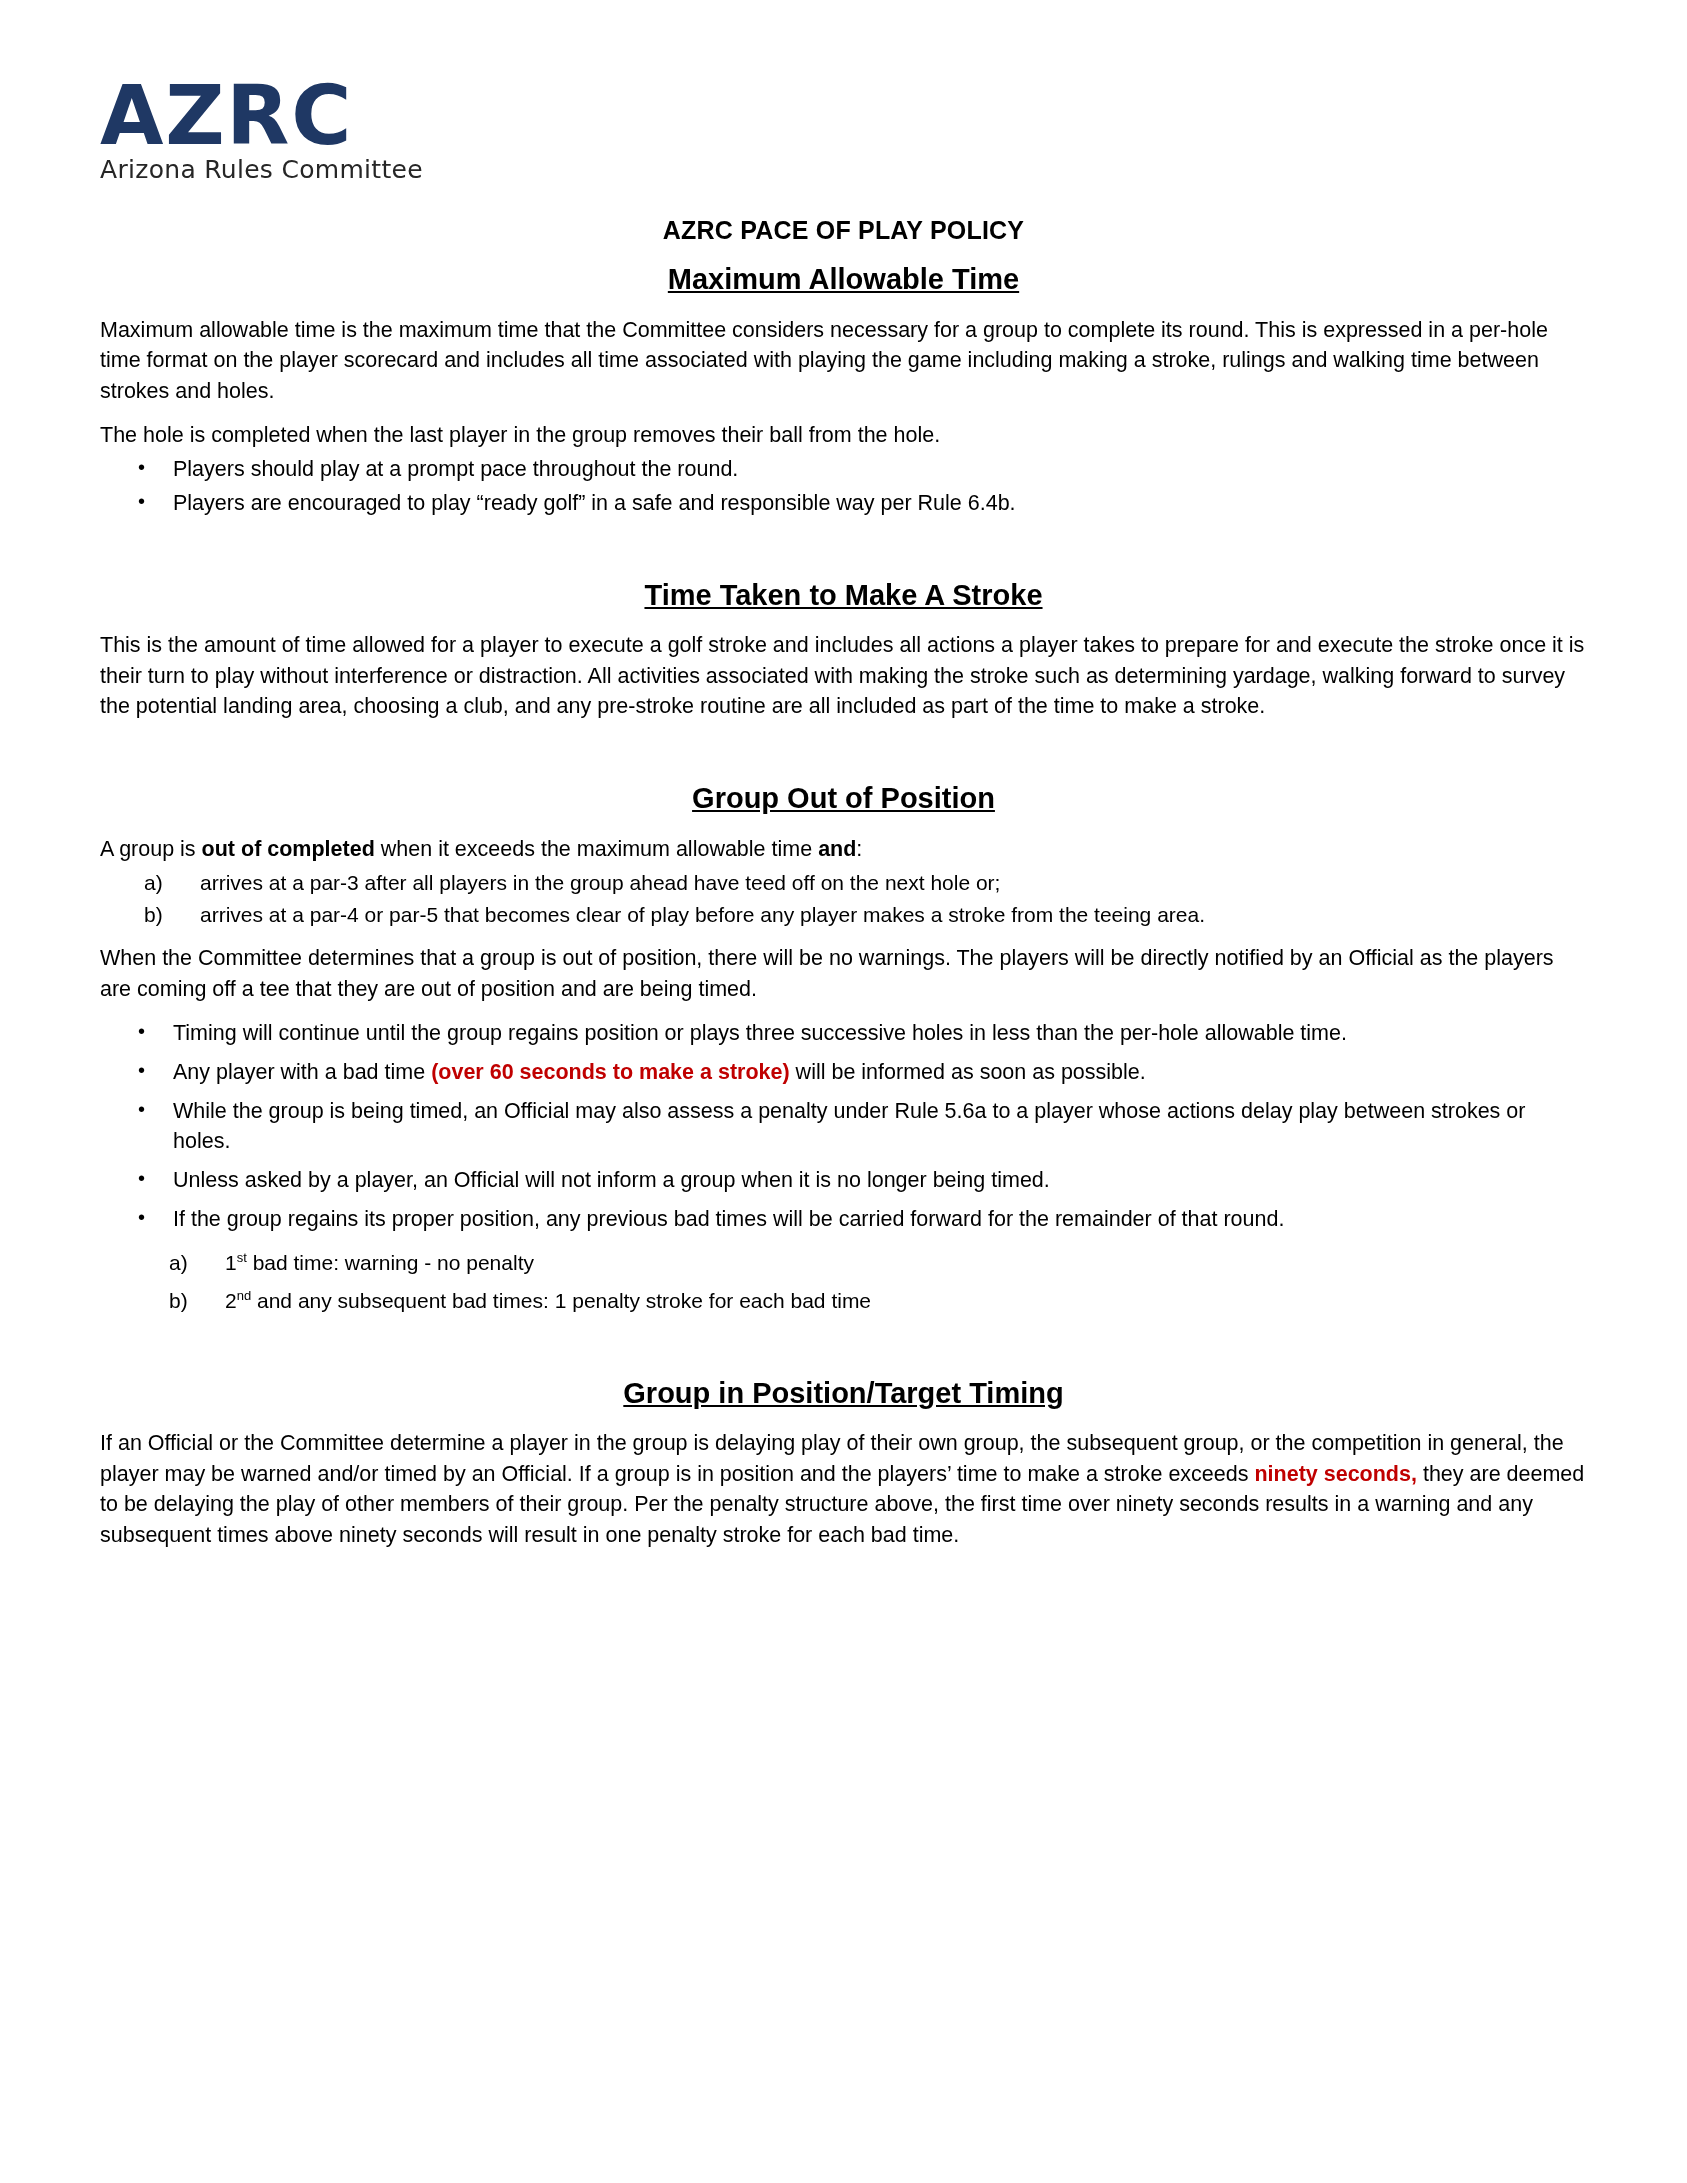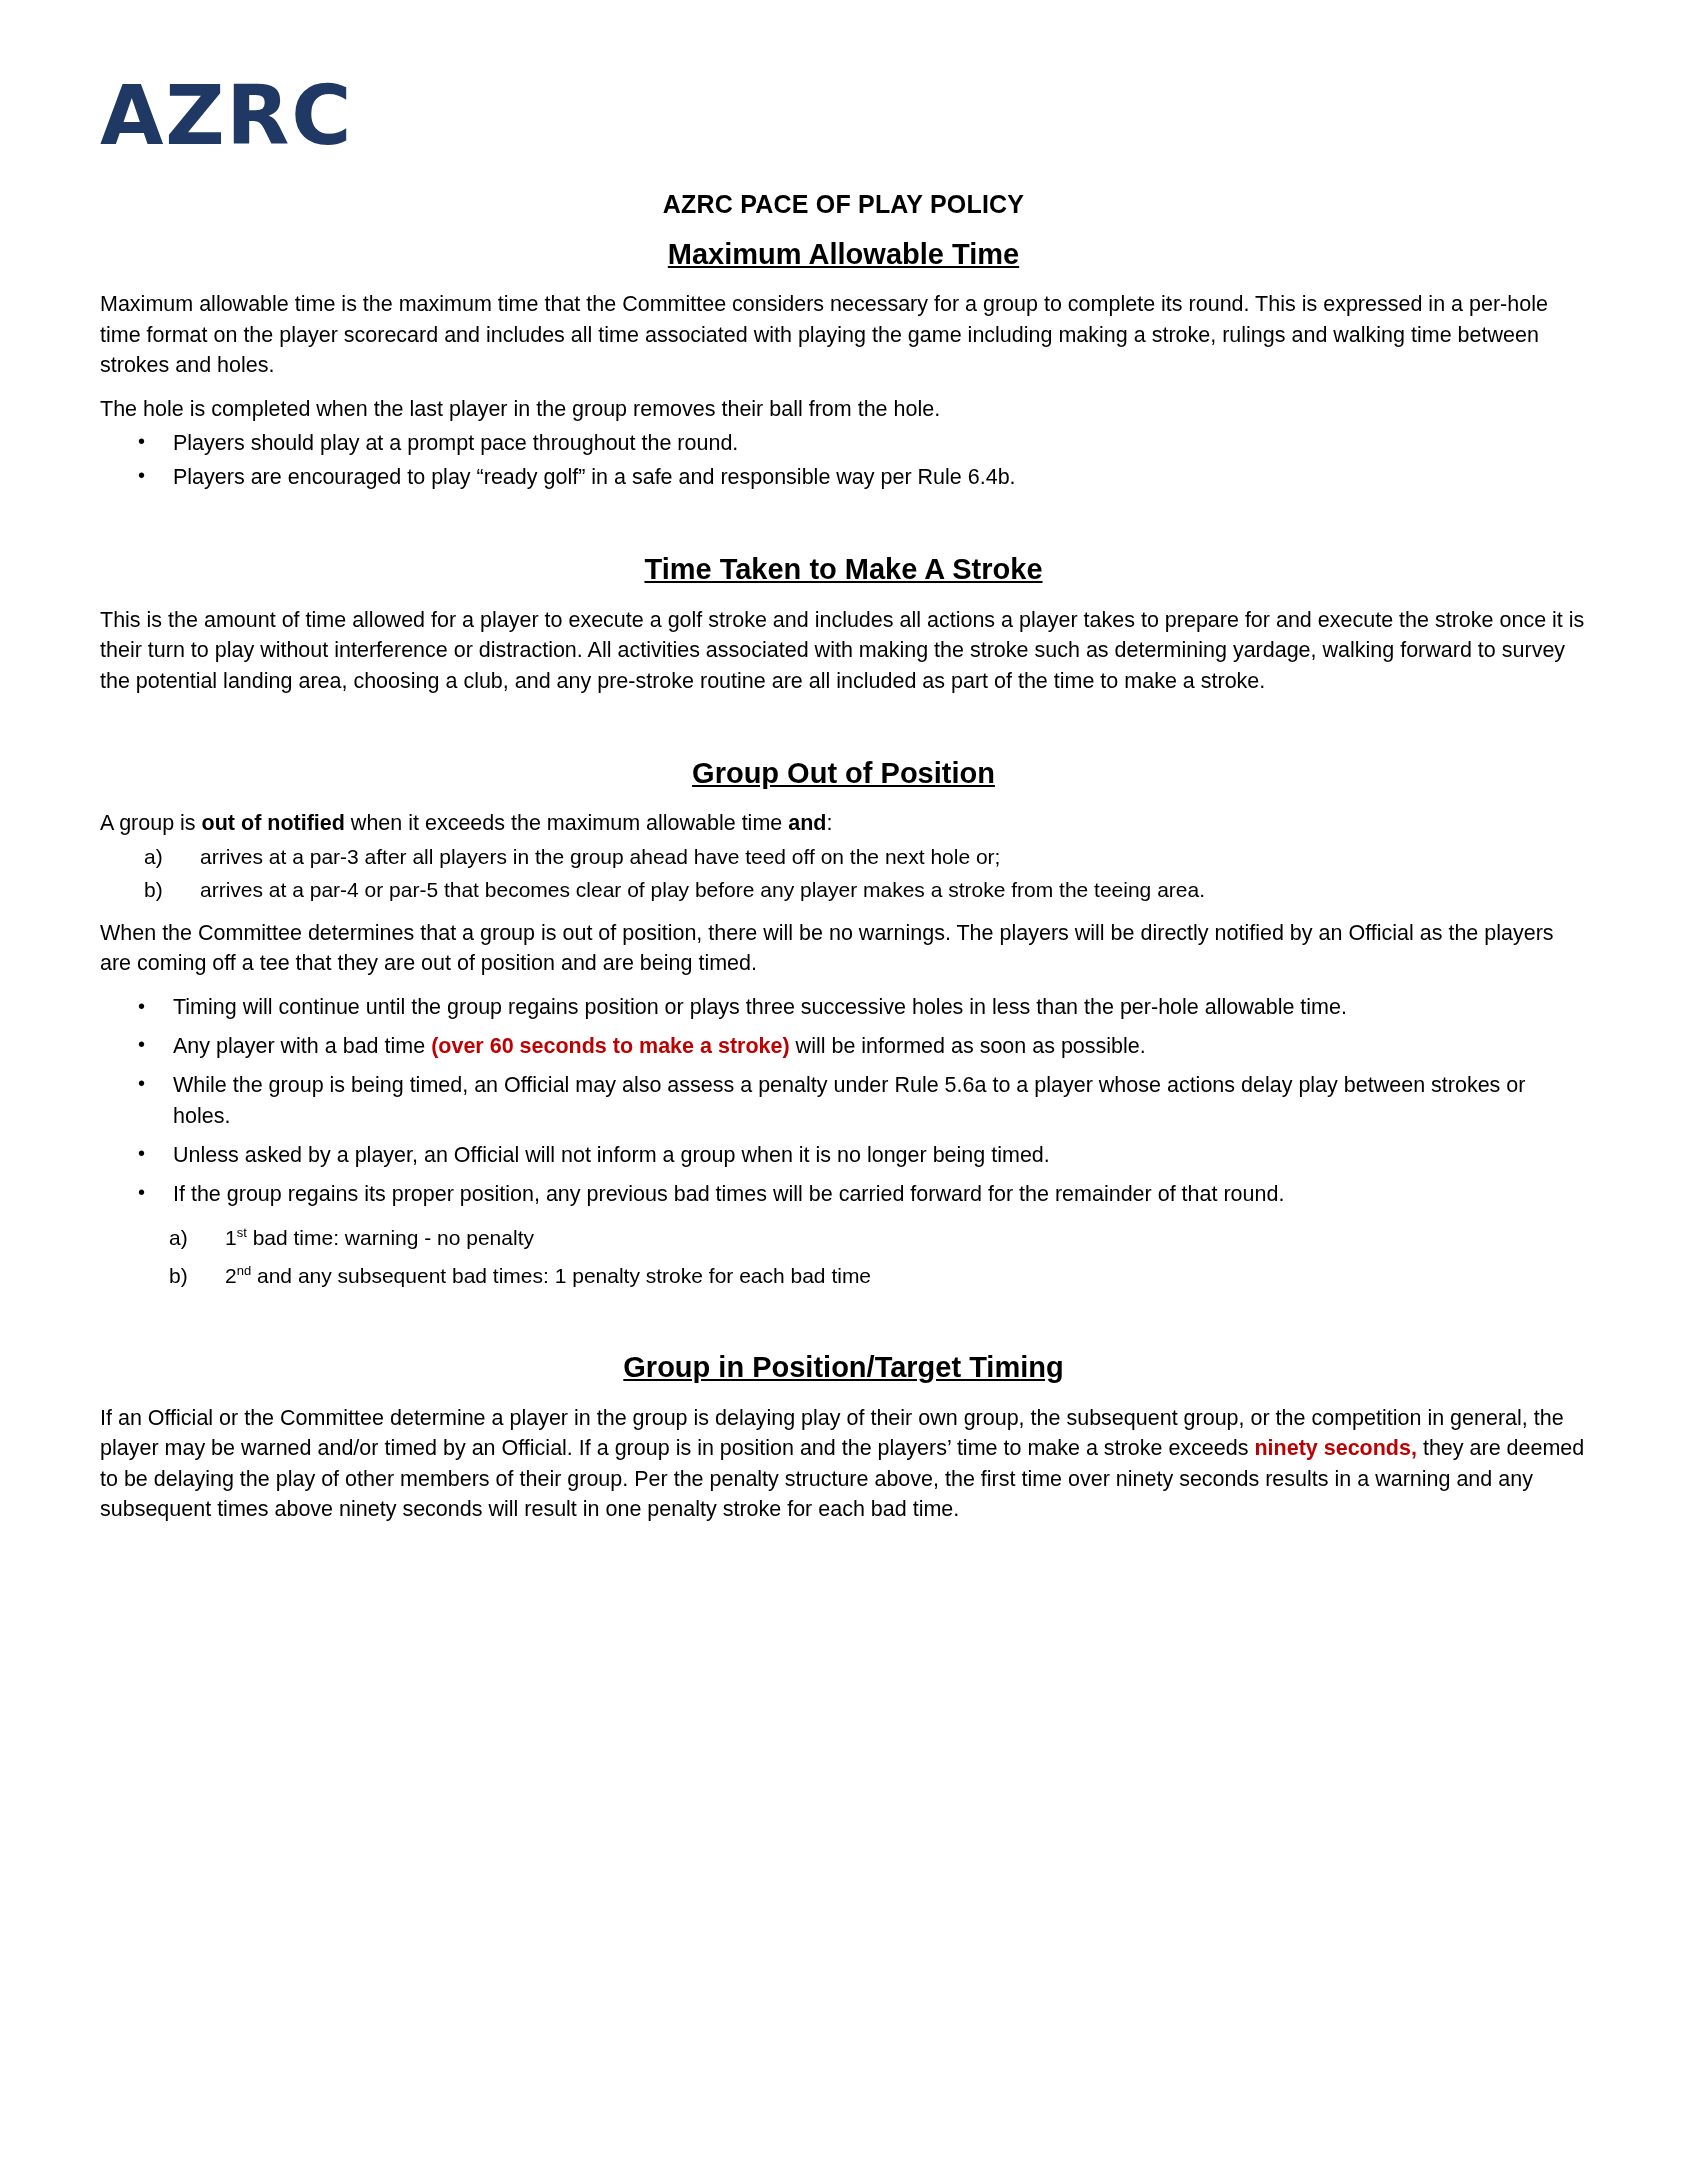--- a/index.html
+++ b/index.html
@@ -140,41 +140,42 @@
     line-height: 0;
   }
 </style>
 </head>
 <body>
 
 <div class="page">
 
   <div class="logo-block">
     <div class="logo-word">AZRC</div>
+    <div class="logo-sub">Arizona Rules Committee</div>
   </div>
 
   <h1 class="doc-title">AZRC PACE OF PLAY POLICY</h1>
 
   <h2 class="section-title">Maximum Allowable Time</h2>
   <p class="body">Maximum allowable time is the maximum time that the Committee considers necessary for a group to complete its round. This is expressed in a per-hole time format on the player scorecard and includes all time associated with playing the game including making a stroke, rulings and walking time between strokes and holes.</p>
   <p class="body tight">The hole is completed when the last player in the group removes their ball from the hole.</p>
   <ul class="bullets">
     <li>Players should play at a prompt pace throughout the round.</li>
     <li>Players are encouraged to play “ready golf” in a safe and responsible way per Rule 6.4b.</li>
   </ul>
 
   <div class="section-gap"></div>
 
   <h2 class="section-title">Time Taken to Make A Stroke</h2>
   <p class="body">This is the amount of time allowed for a player to execute a golf stroke and includes all actions a player takes to prepare for and execute the stroke once it is their turn to play without interference or distraction. All activities associated with making the stroke such as determining yardage, walking forward to survey the potential landing area, choosing a club, and any pre-stroke routine are all included as part of the time to make a stroke.</p>
 
   <div class="section-gap"></div>
 
   <h2 class="section-title">Group Out of Position</h2>
-  <p class="body tight"><span>A group is </span><b>out of notified</b><span> when it exceeds the maximum allowable time </span><b>and</b><span>:</span></p>
+  <p class="body tight"><span>A group is </span><b>out of completed</b><span> when it exceeds the maximum allowable time </span><b>and</b><span>:</span></p>
   <ol class="alpha">
     <li>arrives at a par-3 after all players in the group ahead have teed off on the next hole or;</li>
     <li>arrives at a par-4 or par-5 that becomes clear of play before any player makes a stroke from the teeing area.</li>
   </ol>
   <p class="body">When the Committee determines that a group is out of position, there will be no warnings. The players will be directly notified by an Official as the players are coming off a tee that they are out of position and are being timed.</p>
   <ul class="bullets spaced">
     <li>Timing will continue until the group regains position or plays three successive holes in less than the per-hole allowable time.</li>
     <li><span>Any player with a bad time </span><span class="red">(over 60 seconds to make a stroke)</span><span> will be informed as soon as possible.</span></li>
     <li>While the group is being timed, an Official may also assess a penalty under Rule 5.6a to a player whose actions delay play between strokes or holes.</li>
     <li>Unless asked by a player, an Official will not inform a group when it is no longer being timed.</li>

